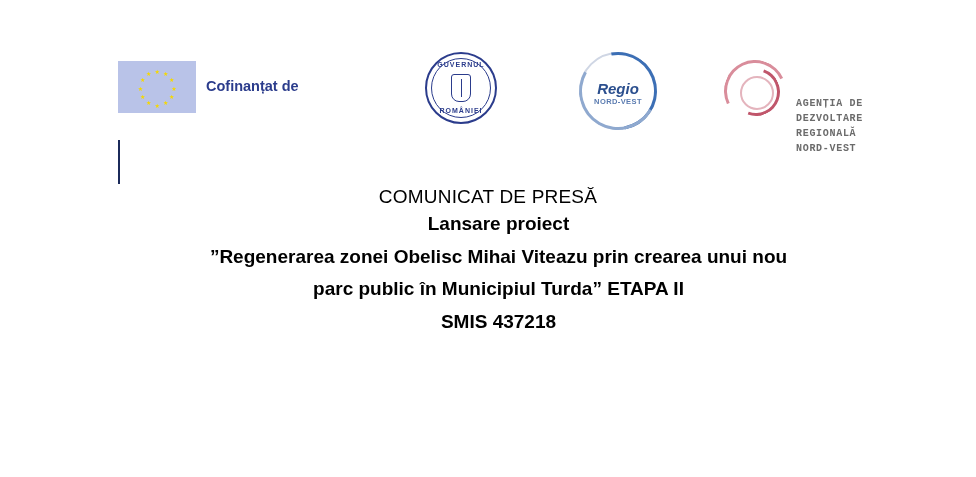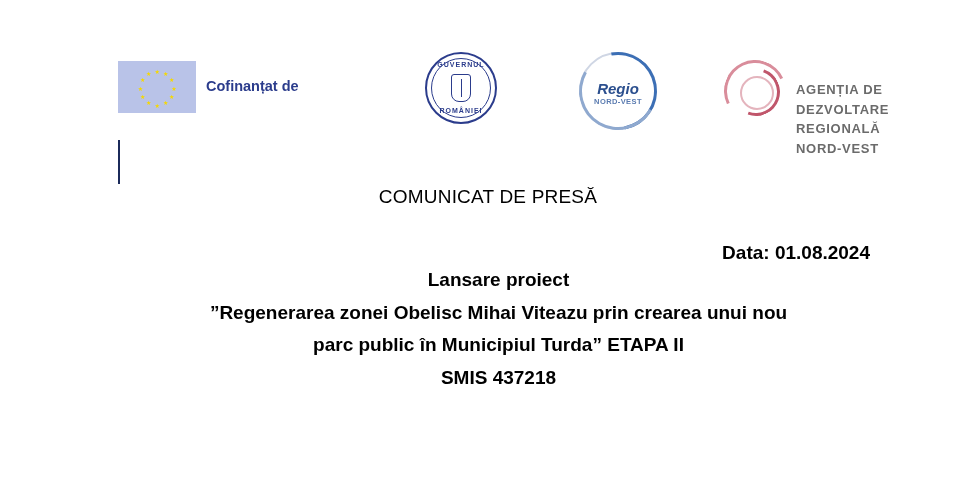--- a/index.html
+++ b/index.html
@@ -234,27 +234,28 @@
     position: absolute;
     left: 26px; top: 22px;
     width: 34px; height: 34px;
     border-radius: 50%;
     border: 2px solid #e4b4bd;
     box-sizing: border-box;
   }
   .adr-text {
     position: absolute;
     left: 82px;
-    top: 26px;
+    top: 42px;
     width: 100px;
     color: #6b6b6b;
-    font-size: 13px;
+    font-size: 10px;
     font-weight: bold;
     letter-spacing: 0.7px;
     line-height: 1.5;
+    font-family: Liberation Mono, monospace;
   }
 
   
   .left-rule {
     position: absolute;
     left: 118px;
     top: 140px;
     width: 2px;
     height: 44px;
     background: #1b2a5a;
@@ -344,21 +345,20 @@
       <div>NORD-VEST</div>
     </div>
   </div>
 </div>
 
 <div class="left-rule"></div>
 
 <div class="doc">
   <div class="title">COMUNICAT DE PRESĂ</div>
 
-  <div class="date-line">Data: 01.08.2024</div>
 
   <div class="project-block">
     <div>Lansare proiect</div>
     <div>”Regenerarea zonei Obelisc Mihai Viteazu prin crearea unui nou</div>
     <div>parc public în Municipiul Turda” ETAPA II</div>
     <div>SMIS 437218</div>
   </div>
 </div>
 
 </body></html>

